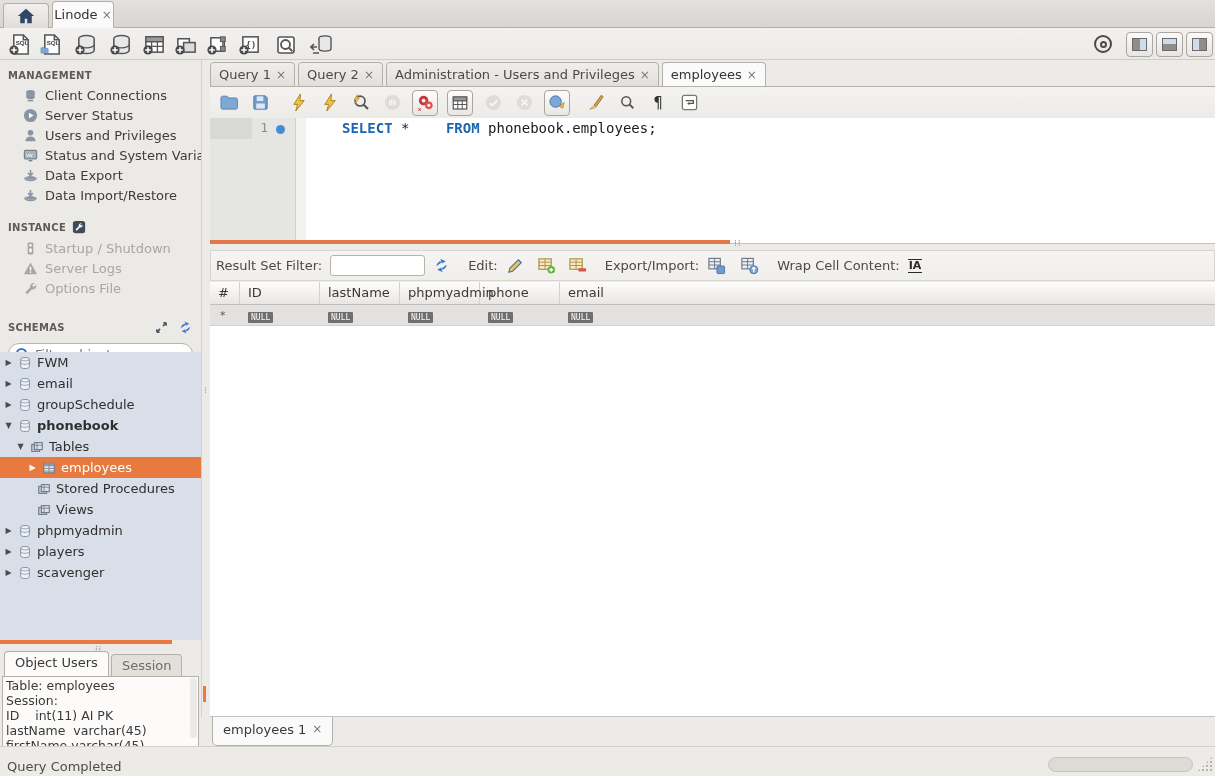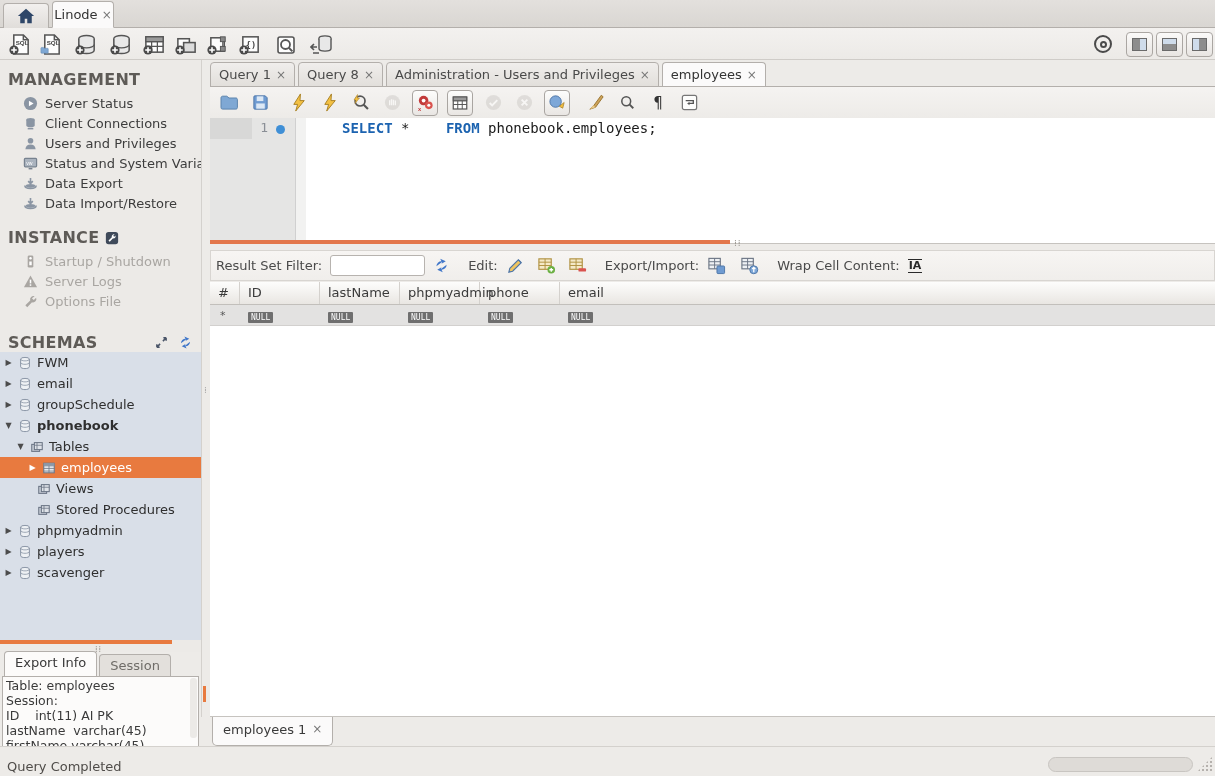--- a/index.html
+++ b/index.html
@@ -20,21 +20,21 @@
   .right-circle .dot { width:7px; height:7px; border:2px solid #4a4a4a; border-radius:50%; }
   .panel-btn { position:absolute; top:32px; width:27px; height:25px; background:linear-gradient(#fbfaf9,#e8e5e2); border:1px solid #aaa6a2; border-radius:4px; display:flex; align-items:center; justify-content:center; }
   .pb-sq { width:15px; height:13px; border:1px solid #6a6a6a; background:#cfdceb; position:relative; }
   .pb-sq::after { content:""; position:absolute; background:#8d8d8d; }
   .pb-left::after  { left:0; top:0; bottom:0; width:7px; }
   .pb-bottom::after{ left:0; right:0; bottom:0; height:6px; }
   .pb-right::after { right:0; top:0; bottom:0; width:7px; }
 
   
   .sidebar { position:absolute; left:0; top:60px; width:201px; height:592px; background:#eceae7; }
-  .side-sec-header { font-weight:bold; font-size:16px; color:#5e5b57; padding:10px 0 4px 8px; letter-spacing:.3px; display:flex; align-items:center; gap:6px;text-align:center; }
+  .side-sec-header { font-weight:bold; font-size:10px; color:#5e5b57; padding:10px 0 4px 8px; letter-spacing:.3px; display:flex; align-items:center; gap:6px;text-align:center; }
   .side-item { display:flex; align-items:center; gap:7px; height:20px; padding-left:22px; white-space:nowrap; overflow:hidden; color:#3d3d3d; }
   .side-item.disabled { color:#a9a6a2; }
   .sicon { width:16px; height:16px; flex:0 0 16px; display:flex; align-items:center; justify-content:center; }
   .schemas-header { display:flex; align-items:center; }
   .schemas-header .spacer { flex:1; }
   .hdr-ico { margin-right:8px; }
   .filter-box { margin:4px 8px 6px 8px; height:22px; background:#fff; border:1px solid #b7b3af; border-radius:11px; display:flex; align-items:center; padding:0 6px; gap:5px; }
   .filter-box input { border:none; outline:none; width:140px; font-size:13px; color:#888; background:transparent; font-family:inherit; }
 
   .schema-tree { position:absolute; left:0; top:352px; width:201px; height:288px; background:#d9dfe8; overflow:hidden; }
@@ -404,32 +404,32 @@
       <div class="pb-sq pb-right"></div>
     </div>
 
   <div class="sidebar">
     <div class="side-sec-header">
         <span>MANAGEMENT</span>
       </div>
     <div class="side-item">
         <span class="sicon">
           <svg width="15" height="15">
+            <use href="#i-conn"></use>
+          </svg>
+        </span>
+        <span>Client Connections</span>
+      </div>
+    <div class="side-item">
+        <span class="sicon">
+          <svg width="15" height="15">
             <use href="#i-play"></use>
           </svg>
         </span>
         <span>Server Status</span>
-      </div>
-    <div class="side-item">
-        <span class="sicon">
-          <svg width="15" height="15">
-            <use href="#i-conn"></use>
-          </svg>
-        </span>
-        <span>Client Connections</span>
       </div>
     <div class="side-item">
         <span class="sicon">
           <svg width="15" height="15">
             <use href="#i-user"></use>
           </svg>
         </span>
         <span>Users and Privileges</span>
       </div>
     <div class="side-item">
@@ -547,27 +547,27 @@
         <span class="arrow" style="color:#fff">▶</span>
         <svg width="14" height="14">
           <use href="#i-tbl"></use>
         </svg>
         <span>employees</span>
       </div>
     <div class="tree-row" style="padding-left:37px">
         <svg width="14" height="14">
           <use href="#i-tables"></use>
         </svg>
+        <span>Stored Procedures</span>
+      </div>
+    <div class="tree-row" style="padding-left:37px">
+        <svg width="14" height="14">
+          <use href="#i-tables"></use>
+        </svg>
         <span>Views</span>
-      </div>
-    <div class="tree-row" style="padding-left:37px">
-        <svg width="14" height="14">
-          <use href="#i-tables"></use>
-        </svg>
-        <span>Stored Procedures</span>
       </div>
     <div class="tree-row" style="padding-left:4px">
         <span class="arrow">▶</span>
         <svg width="14" height="14">
           <use href="#i-cyl"></use>
         </svg>
         <span>phpmyadmin</span>
       </div>
     <div class="tree-row" style="padding-left:4px">
         <span class="arrow">▶</span>
@@ -584,21 +584,21 @@
         <span>scavenger</span>
       </div>
   </div>
   <div class="tree-scroll">
       <div class="thumb" style="top:106px"></div>
     </div>
   <div class="side-orange-divider"></div>
   <div class="side-grip">⁞⁞</div>
 
   <div class="objinfo-tabs">
-    <div class="oi-tab active">Export Info</div>
+    <div class="oi-tab active">Object Users</div>
     <div class="oi-tab inactive">Session</div>
   </div>
   <div class="objinfo-box"><span>Table: employees</span>
 <span>Session:</span>
 <span>ID    int(11) AI PK</span>
 <span>lastName  varchar(45)</span>
 <span>firstName varchar(45)</span></div>
   <div class="oi-scroll"></div>
 
   <div class="vsplit">
@@ -606,21 +606,21 @@
     </div>
   <div class="orange-tick"></div>
 
   <div class="main">
     <div class="qtabs">
       <div class="qtab">
           <span>Query 1</span>
           <span class="close-x">×</span>
         </div>
       <div class="qtab">
-          <span>Query 8</span>
+          <span>Query 2</span>
           <span class="close-x">×</span>
         </div>
       <div class="qtab">
           <span>Administration - Users and Privileges</span>
           <span class="close-x">×</span>
         </div>
       <div class="qtab active">
           <span>employees</span>
           <span class="close-x">×</span>
         </div>

